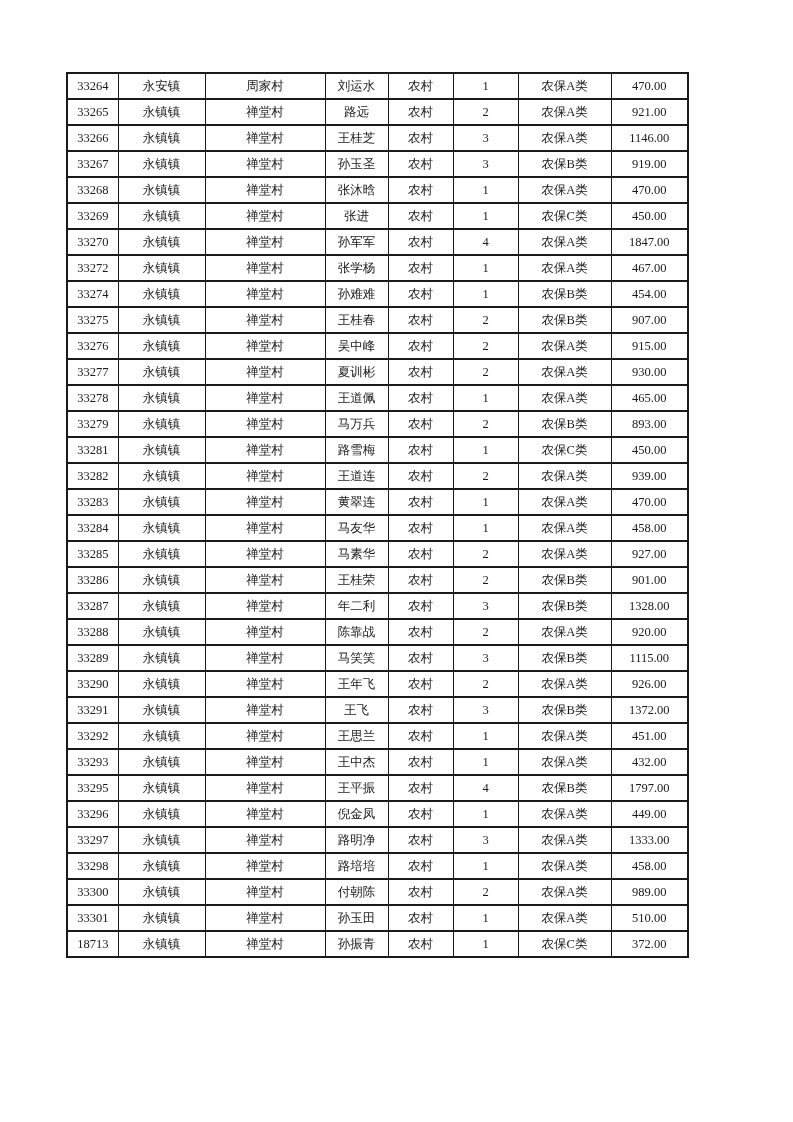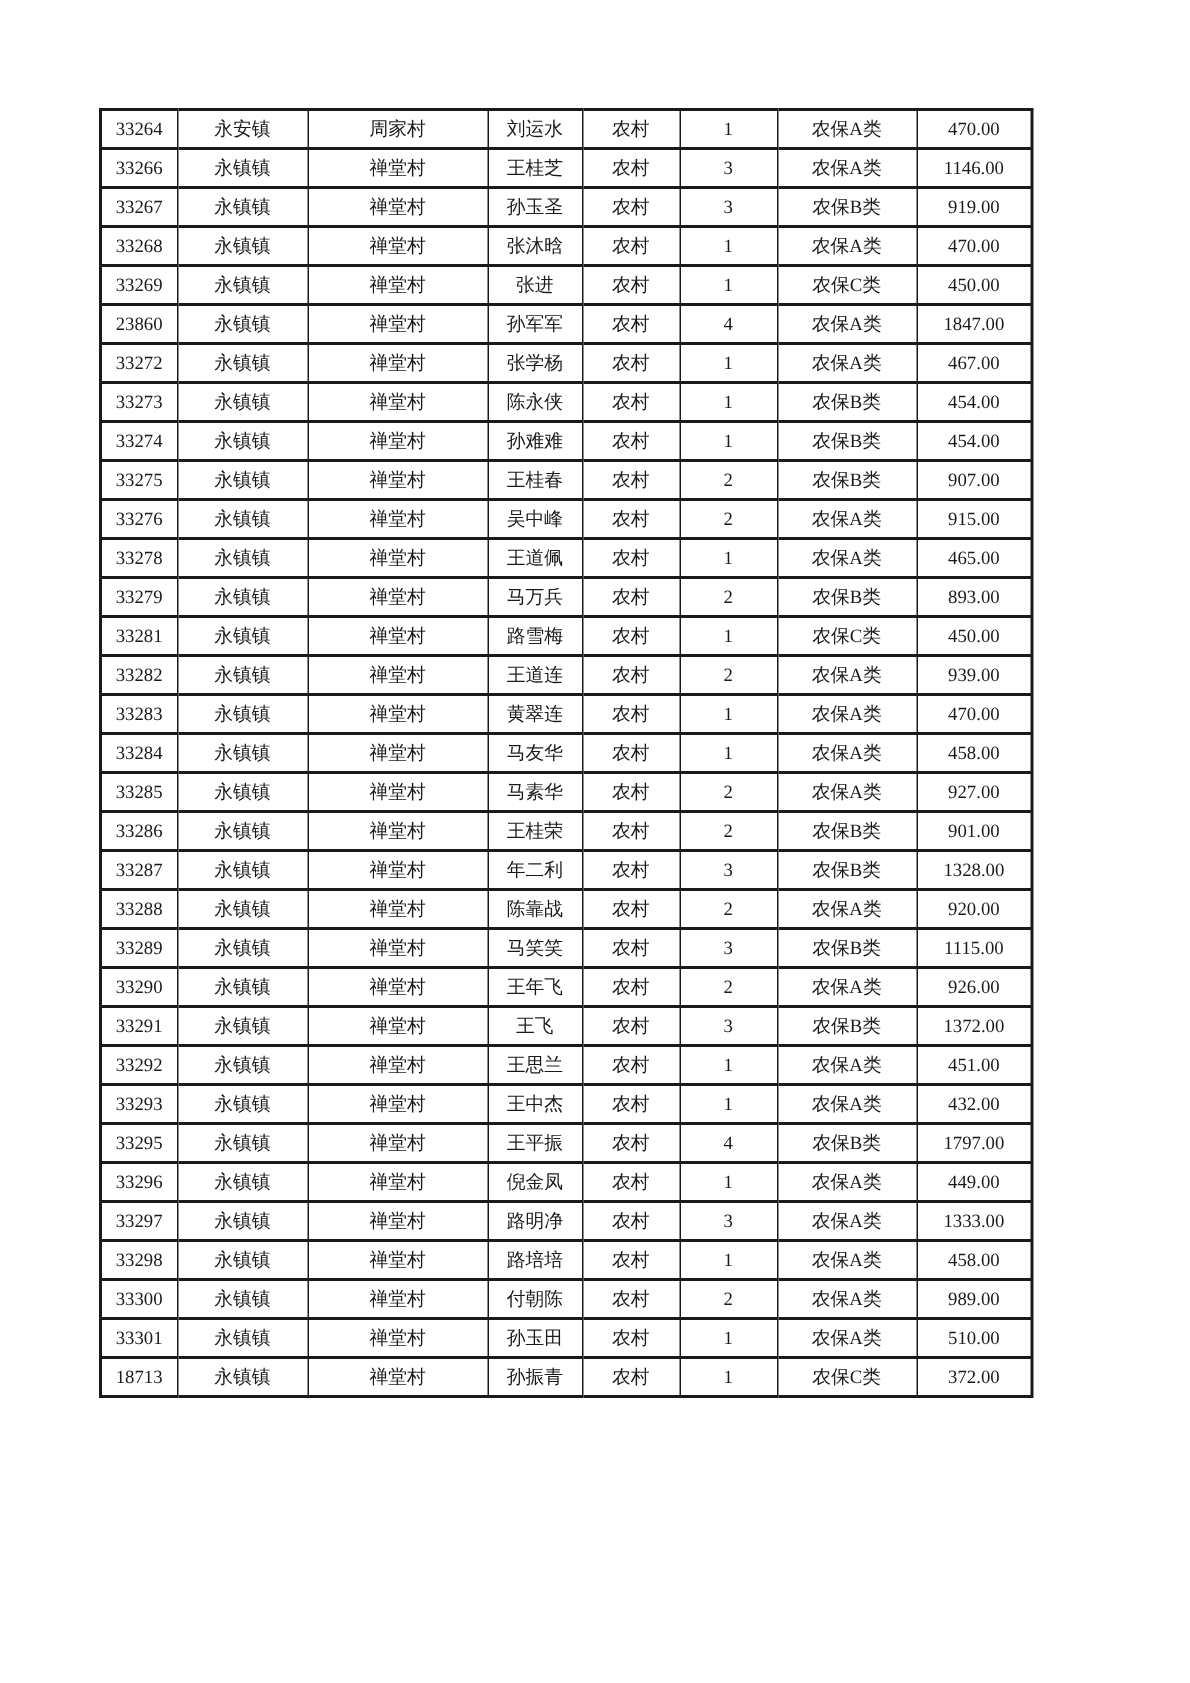--- a/index.html
+++ b/index.html
@@ -76,20 +76,30 @@
           <td>33264</td>
           <td>永安镇</td>
           <td>周家村</td>
           <td>刘运水</td>
           <td>农村</td>
           <td>1</td>
           <td>农保A类</td>
           <td>470.00</td>
         </tr>
         <tr>
+          <td>33265</td>
+          <td>永镇镇</td>
+          <td>禅堂村</td>
+          <td>路远</td>
+          <td>农村</td>
+          <td>2</td>
+          <td>农保A类</td>
+          <td>921.00</td>
+        </tr>
+        <tr>
           <td>33266</td>
           <td>永镇镇</td>
           <td>禅堂村</td>
           <td>王桂芝</td>
           <td>农村</td>
           <td>3</td>
           <td>农保A类</td>
           <td>1146.00</td>
         </tr>
         <tr>
@@ -116,78 +126,78 @@
           <td>33269</td>
           <td>永镇镇</td>
           <td>禅堂村</td>
           <td>张进</td>
           <td>农村</td>
           <td>1</td>
           <td>农保C类</td>
           <td>450.00</td>
         </tr>
         <tr>
-          <td>23860</td>
+          <td>33270</td>
           <td>永镇镇</td>
           <td>禅堂村</td>
           <td>孙军军</td>
           <td>农村</td>
           <td>4</td>
           <td>农保A类</td>
           <td>1847.00</td>
         </tr>
         <tr>
           <td>33272</td>
           <td>永镇镇</td>
           <td>禅堂村</td>
           <td>张学杨</td>
           <td>农村</td>
           <td>1</td>
           <td>农保A类</td>
           <td>467.00</td>
         </tr>
         <tr>
-          <td>33273</td>
-          <td>永镇镇</td>
-          <td>禅堂村</td>
-          <td>陈永侠</td>
+          <td>33274</td>
+          <td>永镇镇</td>
+          <td>禅堂村</td>
+          <td>孙难难</td>
           <td>农村</td>
           <td>1</td>
           <td>农保B类</td>
           <td>454.00</td>
         </tr>
         <tr>
-          <td>33274</td>
-          <td>永镇镇</td>
-          <td>禅堂村</td>
-          <td>孙难难</td>
-          <td>农村</td>
-          <td>1</td>
-          <td>农保B类</td>
-          <td>454.00</td>
-        </tr>
-        <tr>
           <td>33275</td>
           <td>永镇镇</td>
           <td>禅堂村</td>
           <td>王桂春</td>
           <td>农村</td>
           <td>2</td>
           <td>农保B类</td>
           <td>907.00</td>
         </tr>
         <tr>
           <td>33276</td>
           <td>永镇镇</td>
           <td>禅堂村</td>
           <td>吴中峰</td>
           <td>农村</td>
           <td>2</td>
           <td>农保A类</td>
           <td>915.00</td>
+        </tr>
+        <tr>
+          <td>33277</td>
+          <td>永镇镇</td>
+          <td>禅堂村</td>
+          <td>夏训彬</td>
+          <td>农村</td>
+          <td>2</td>
+          <td>农保A类</td>
+          <td>930.00</td>
         </tr>
         <tr>
           <td>33278</td>
           <td>永镇镇</td>
           <td>禅堂村</td>
           <td>王道佩</td>
           <td>农村</td>
           <td>1</td>
           <td>农保A类</td>
           <td>465.00</td>

